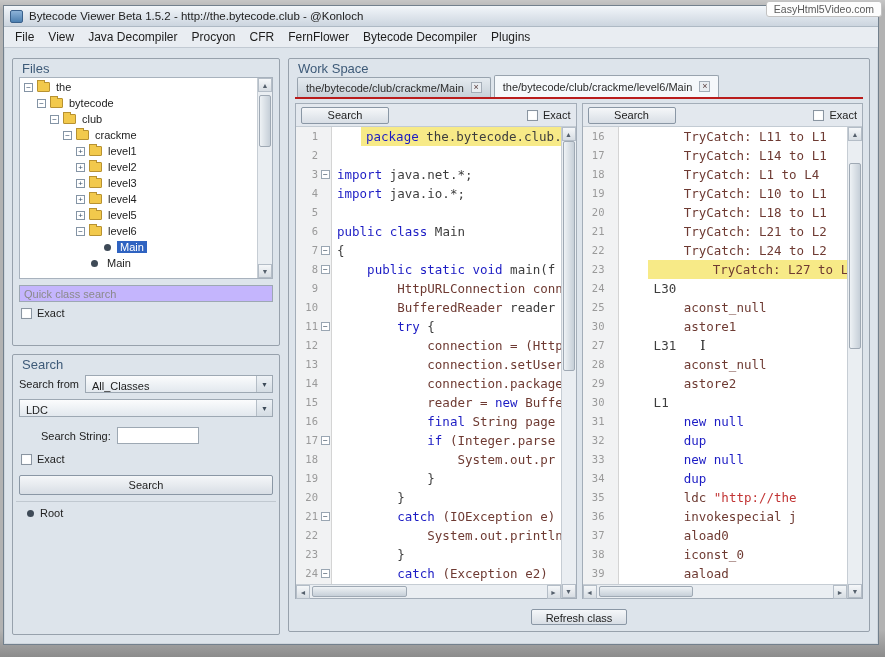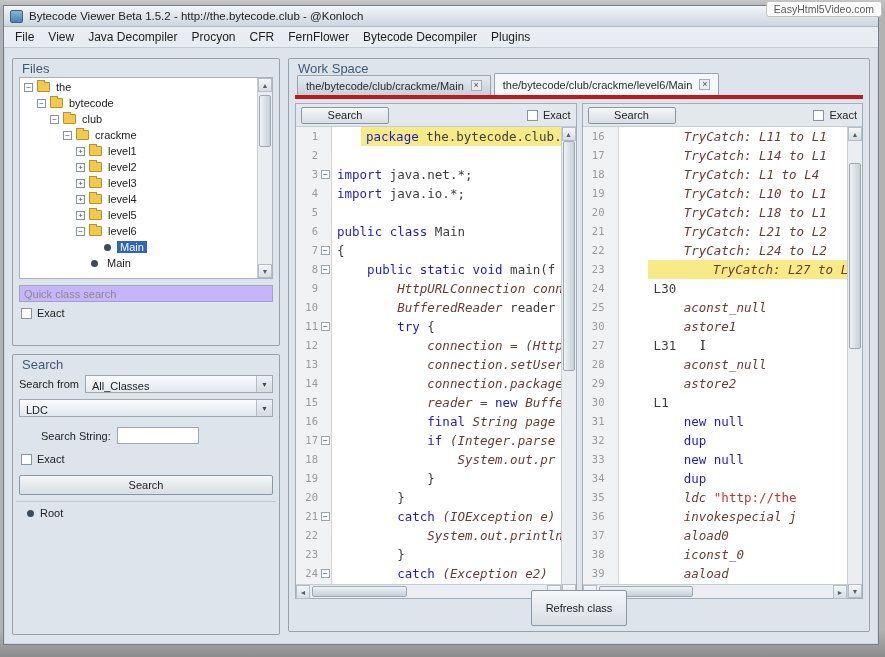--- a/index.html
+++ b/index.html
@@ -52,55 +52,55 @@
   .combo-arrow { font-size:7px; color:#3c4a58; border-left:1px solid #b4bdc6; height:100%; display:flex; align-items:center; padding:0 4px; background:linear-gradient(#eef2f6,#d4dce3); }
   .sp-input { width:82px; height:17px; border:1px solid #9da8b3; background:#fff; font-size:11px; padding:0 3px; font-family:inherit; }
   .sp-exact { position:absolute; top:98px; left:8px; }
   .btn { border:1px solid #8a97a5; background:linear-gradient(#f5f7f9,#d8dee5); border-radius:2px; font-size:11px; color:#1d1d1d; font-family:inherit; padding:2px 10px; cursor:default; }
   .search-btn { position:absolute; top:120px; left:6px; right:6px; height:20px; }
   .sp-results { position:absolute; top:146px; left:3px; right:3px; bottom:3px; border-top:1px solid #c0c8d0; padding-top:5px; }
   .result-row { display:flex; align-items:center; font-size:11px; color:#222; padding-left:6px; }
 
   
   .workspace { left:284px; top:10px; right:8px; bottom:12px; }
-  .tabstrip { position:absolute; top:16px; left:6px; right:6px; height:24px; display:flex; align-items:flex-end; gap:3px; border-bottom:4px solid #b91c1c; padding-left:2px; }
+  .tabstrip { position:absolute; top:16px; left:6px; right:6px; height:24px; display:flex; align-items:flex-end; gap:3px; border-bottom:2px solid #b91c1c; padding-left:2px; }
   .tab { display:flex; align-items:center; gap:7px; height:20px; padding:0 8px; font-size:11px; color:#2c2c2c; border:1px solid #98a3ae; border-bottom:none; border-radius:2px 2px 0 0; background:linear-gradient(#e4eaef,#c8d1d9); white-space:nowrap; }
   .tab.active { height:22px; background:#f5f8fb; }
   .tab-close { width:11px; height:11px; border:1px solid #a4adb7; background:#e9edf1; color:#5b4040; font-size:9px; line-height:9px; text-align:center; }
 
   .editors { position:absolute; top:44px; left:6px; right:6px; bottom:32px; display:flex; gap:5px; }
   .editor { flex:1; display:flex; flex-direction:column; border:1px solid #a3adb8; background:#fff; min-width:0; }
   .ed-header { height:23px; flex:0 0 23px; background:#e3e8ee; border-bottom:1px solid #c3cbd3; display:flex; align-items:center; justify-content:space-between; padding:0 5px; }
   .ed-search { width:88px; height:17px; padding:0; }
   .ed-body { flex:1; display:flex; min-height:0; }
   .code-col { flex:1; display:flex; flex-direction:column; min-width:0; }
   .code-lines { flex:1; overflow:hidden; background:#fff; font-family:"DejaVu Sans Mono",monospace; font-size:12.5px; }
   .code-line { display:flex; height:19px; line-height:19px; white-space:pre; }
   .gutter-cell { flex:0 0 36px; display:flex; align-items:center; background:#f1f2f3; border-right:1px solid #d4d4d4; }
   .ln-num { flex:1; text-align:right; font-size:10.5px; color:#9a9a9a; padding-right:2px; }
   .fold-slot { width:11px; flex:0 0 11px; display:flex; align-items:center; justify-content:center; }
   .fold-box { width:9px; height:9px; border:1px solid #9aa6b2; background:#fff; font-size:8px; line-height:7px; text-align:center; color:#4a5a6a; }
   .code-cell { flex:1; padding-left:5px; min-width:0; overflow:hidden; }
   .code-cell.hl { background:var(--line-highlight,#f7ea87);margin-left:29px; }
   .tk-k { color:var(--keyword-blue,#1c1cc4); }
   .tk-p { color:#3d3d3d; }
-  .tk-m { color:var(--identifier-maroon,#6e3a32);font-style:italic; }
+  .tk-m { color:var(--identifier-maroon,#6e3a32); }
   .tk-s { color:var(--string-red,#c23434); }
   .ibeam { font-family:"DejaVu Serif",serif; margin-left:24px; color:#2b2b2b; font-size:13px; }
 
   
   .vscroll { width:15px; flex:0 0 15px; background:#eaeef2; border-left:1px solid #c6cdd4; display:flex; flex-direction:column; }
   .hscroll { height:14px; flex:0 0 14px; background:#eaeef2; border-top:1px solid #c6cdd4; display:flex; }
   .sb-arrow { flex:0 0 14px; height:14px; width:14px; font-size:7px; display:flex; align-items:center; justify-content:center; color:#55606c; background:linear-gradient(#f5f7f9,#d7dde3); border:1px solid #b4bdc7; }
   .sb-track { flex:1; position:relative; }
   .vscroll .sb-thumb { position:absolute; left:1px; right:1px; background:linear-gradient(90deg,#eef2f5,#c6cfd8); border:1px solid #9fa9b4; border-radius:2px; }
   .hscroll .sb-thumb { position:absolute; top:1px; bottom:1px; background:linear-gradient(#eef2f5,#c6cfd8); border:1px solid #9fa9b4; border-radius:2px; }
 
   .refresh-row { position:absolute; bottom:5px; left:0; right:0; text-align:center; }
-  .refresh-btn { height:36px; padding:2px 14px; }
+  .refresh-btn { height:16px; padding:2px 14px; }
 </style>
 </head>
 <body>
 
 <div class="frame">
   <div class="watermark">EasyHtml5Video.com</div>
   <div class="window">
     <div class="titlebar">
       <span class="app-icon"></span>
       <span class="title-text">Bytecode Viewer Beta 1.5.2 - http://the.bytecode.club - @Konloch</span>

